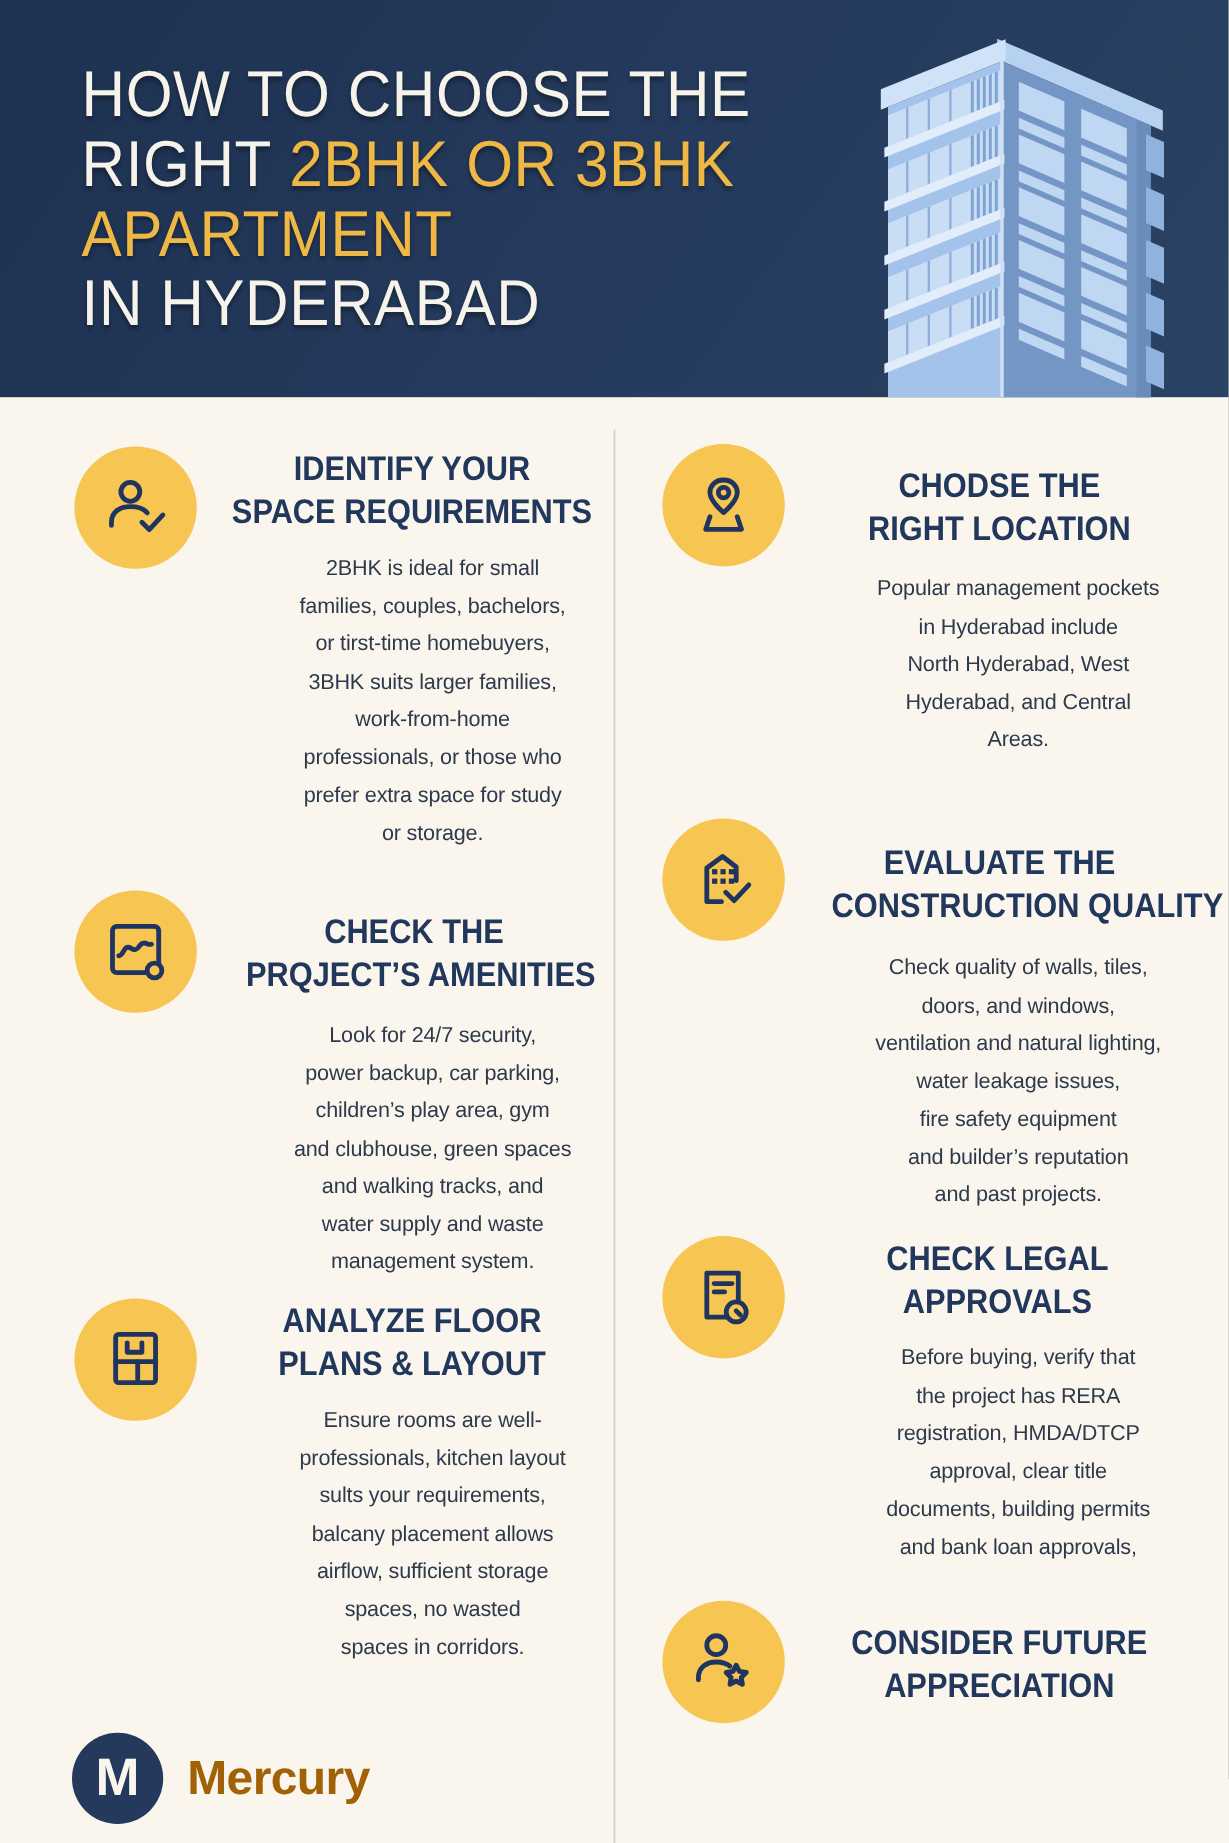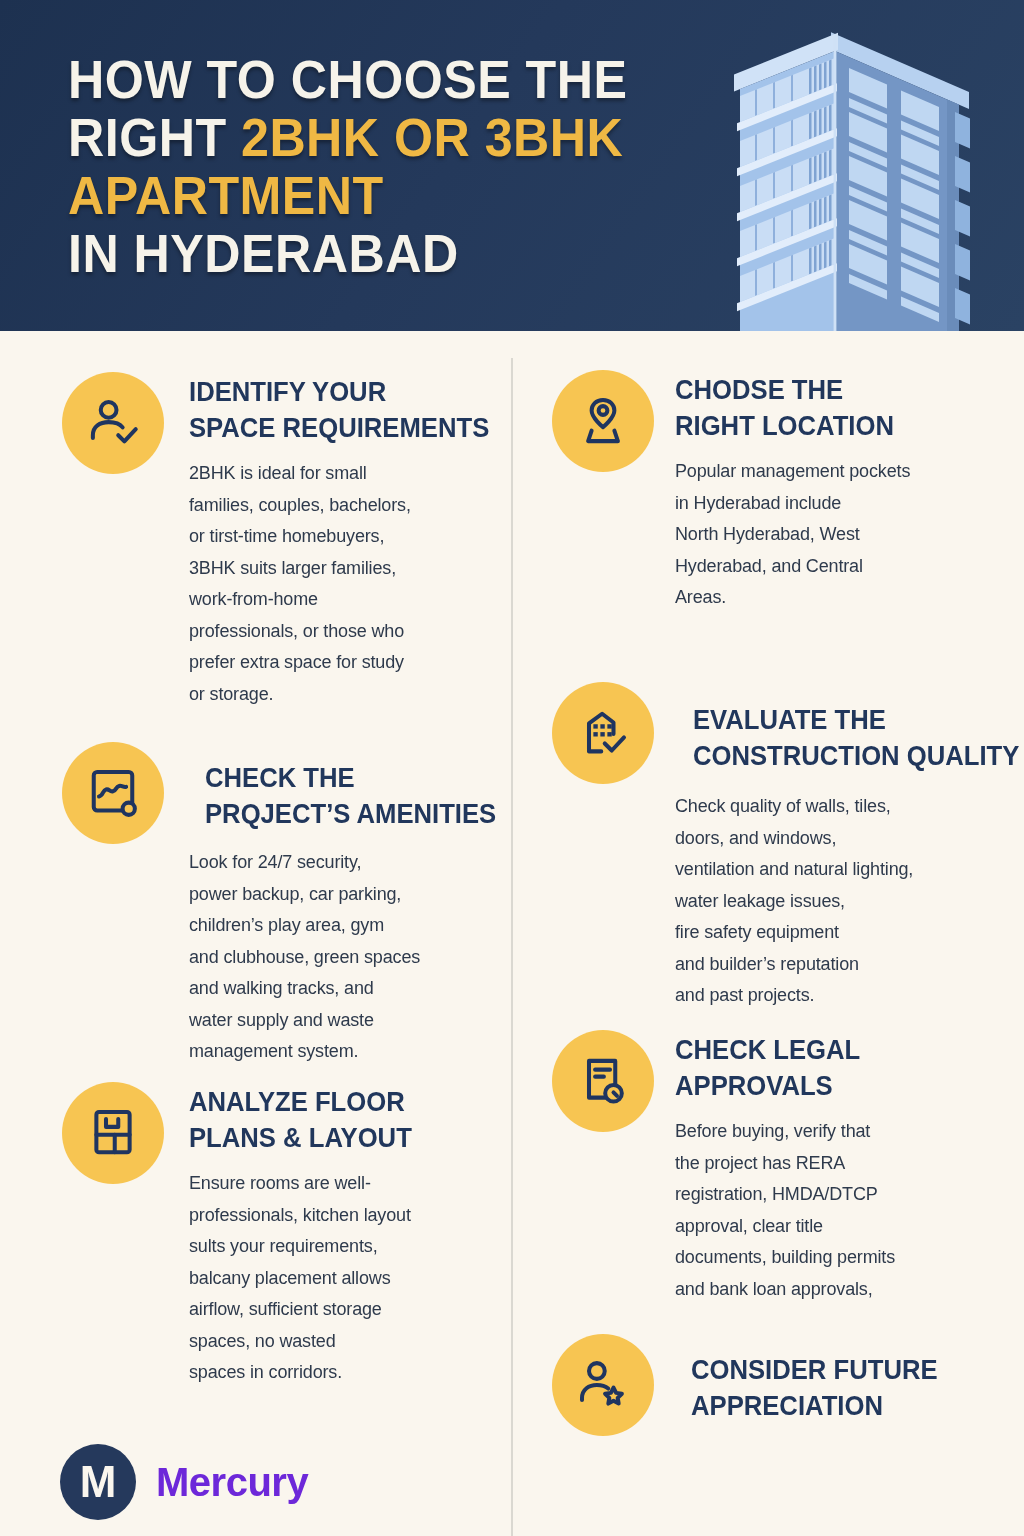--- a/index.html
+++ b/index.html
@@ -2,47 +2,47 @@
 <html><head>
 <meta charset="utf-8">
 <style>
   html,body{margin:0;padding:0;}
   body{font-family:"Liberation Sans","DejaVu Sans",sans-serif;background:#888;}
   .page{position:relative;width:1024px;height:1536px;background:#FAF6EE;overflow:hidden;margin:0 auto;}
 
   
   .header{position:absolute;left:0;top:0;width:1024px;height:331px;
     background:linear-gradient(125deg,#1D3150 0%,#24395B 45%,#2A4263 100%);}
-  .title{position:absolute;left:68px;top:50px;margin:0;font-weight:bold;}
+  .title{position:absolute;left:68px;top:50px;margin:0;font-weight:normal;}
   .tline{display:block;font-size:54px;line-height:58px;letter-spacing:.5px;white-space:nowrap;
     transform:scaleX(.93);transform-origin:0 50%;
     text-shadow:0 3px 4px rgba(0,0,0,.35);}
   .tw{color:#F6F3EA;}
   .ty{color:#EFB844;}
   .building{position:absolute;left:705px;top:0;}
 
   
   .divider{position:absolute;left:511px;top:358px;width:2px;height:1178px;background:#DAD8D1;}
   .sec{position:absolute;width:470px;}
   .icircle{position:absolute;left:0;top:0;width:102px;height:102px;border-radius:50%;
     background:#F7C552;display:flex;align-items:center;justify-content:center;}
   .icircle svg{display:block;}
-  .scontent{margin-left:127px;padding-top:1px;}
+  .scontent{margin-left:127px;padding-top:1px;text-align:center;}
   .sec.rcol .scontent{margin-left:123px;}
   .hline{display:block;font-weight:bold;font-size:28.5px;line-height:36px;color:#21375C;
     white-space:nowrap;transform:scaleX(.9);transform-origin:0 50%;}
   .sbody{margin:13px 0 0;font-size:18px;line-height:31.5px;color:#2E3A4C;
     white-space:pre-line;letter-spacing:-.15px;}
 
   
   .logo{position:absolute;left:60px;top:1444px;display:flex;align-items:center;}
   .logo-circle{width:76px;height:76px;border-radius:50%;background:#25395C;
     display:flex;align-items:center;justify-content:center;
     color:#FAF6EE;font-size:44px;font-weight:bold;}
-  .logo-text{margin-left:20px;font-size:40px;font-weight:bold;color:#6d28d9;letter-spacing:-.5px;}
+  .logo-text{margin-left:20px;font-size:40px;font-weight:bold;color:#a16207;letter-spacing:-.5px;}
 
   .icon-stroke{fill:none;stroke:#1F3560;stroke-width:4.6;stroke-linecap:round;stroke-linejoin:round;}
 </style>
 </head>
 <body>
 
 <div class="page">
 
   <div class="header">
     <h1 class="title">
@@ -236,21 +236,21 @@
 
   <section class="sec rcol" style="left:552px;top:370px">
     <div class="icircle">
       <svg width="56" height="56" viewBox="0 0 64 64" class="icon-stroke">
         <path d="M32 8 c-8 0 -13 5.5 -13 12 c0 8.5 13 19 13 19 s13 -10.5 13 -19 c0 -6.5 -5 -12 -13 -12 z"></path>
         <circle cx="32" cy="20" r="5"></circle>
         <path d="M19 43 l-4 12 h34 l-4 -12"></path>
       </svg>
     </div>
     <div class="scontent">
-      <h2 style="margin:0">
+      <h2 style="margin:16px">
         <span class="hline">CHODSE THE</span>
         <span class="hline">RIGHT LOCATION</span>
       </h2>
       <p class="sbody">Popular management pockets
 in Hyderabad include
 North Hyderabad, West
 Hyderabad, and Central
 Areas.</p>
     </div>
   </section>

